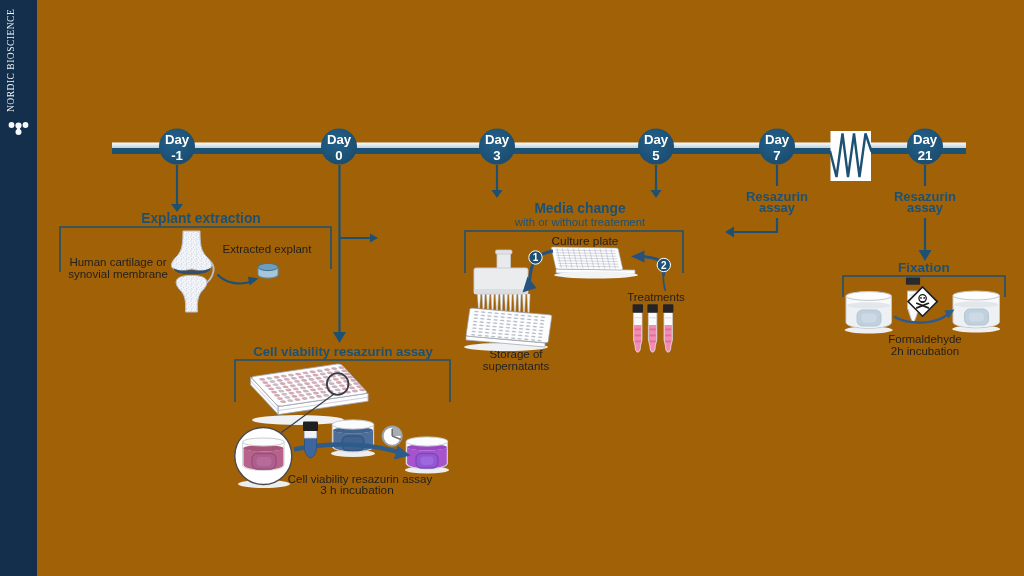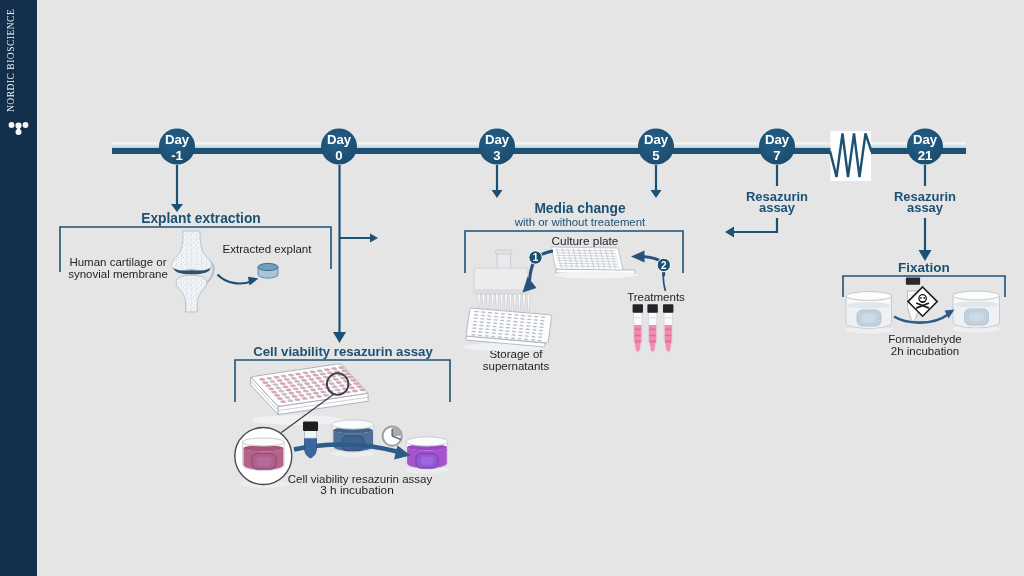--- a/index.html
+++ b/index.html
@@ -1,17 +1,17 @@
 <!DOCTYPE html>
 <html><head>
 <meta charset="utf-8">
 <style>
   html,body{margin:0;padding:0;}
   body{width:1024px;height:576px;overflow:hidden;background:#fff;font-family:"Liberation Sans",sans-serif;}
-  #stage{position:relative;width:1024px;height:576px;background:#e5e5e5;}
+  #stage{position:relative;width:1024px;height:576px;background:#a16207;}
   svg{position:absolute;left:0;top:0;}
   text{font-family:"Liberation Sans",sans-serif;}
 </style>
 </head>
 <body>
 <div id="stage">
 <svg width="1024" height="576" viewBox="0 0 1024 576">
 <defs>
   <radialGradient id="cg" cx="42%" cy="38%" r="72%">
     <stop offset="0%" stop-color="#24608a"></stop>

